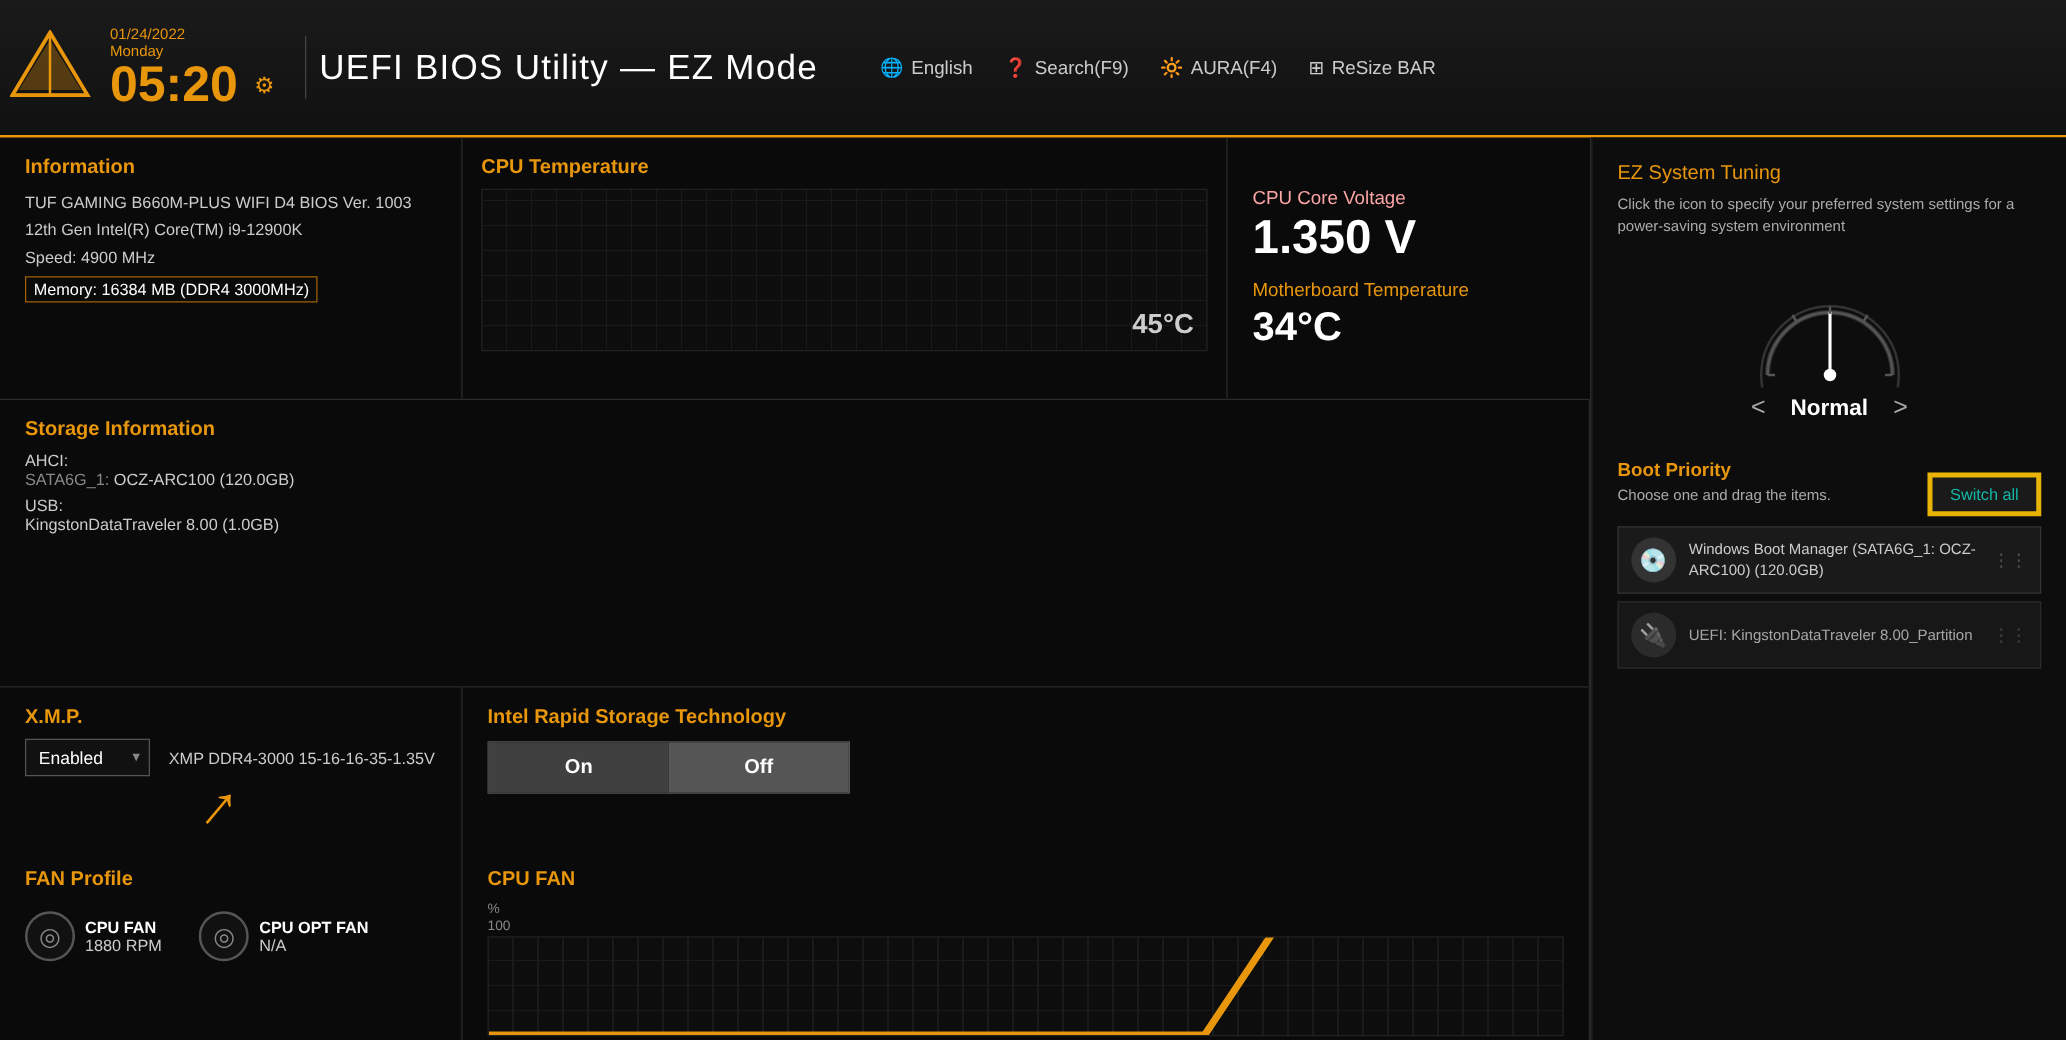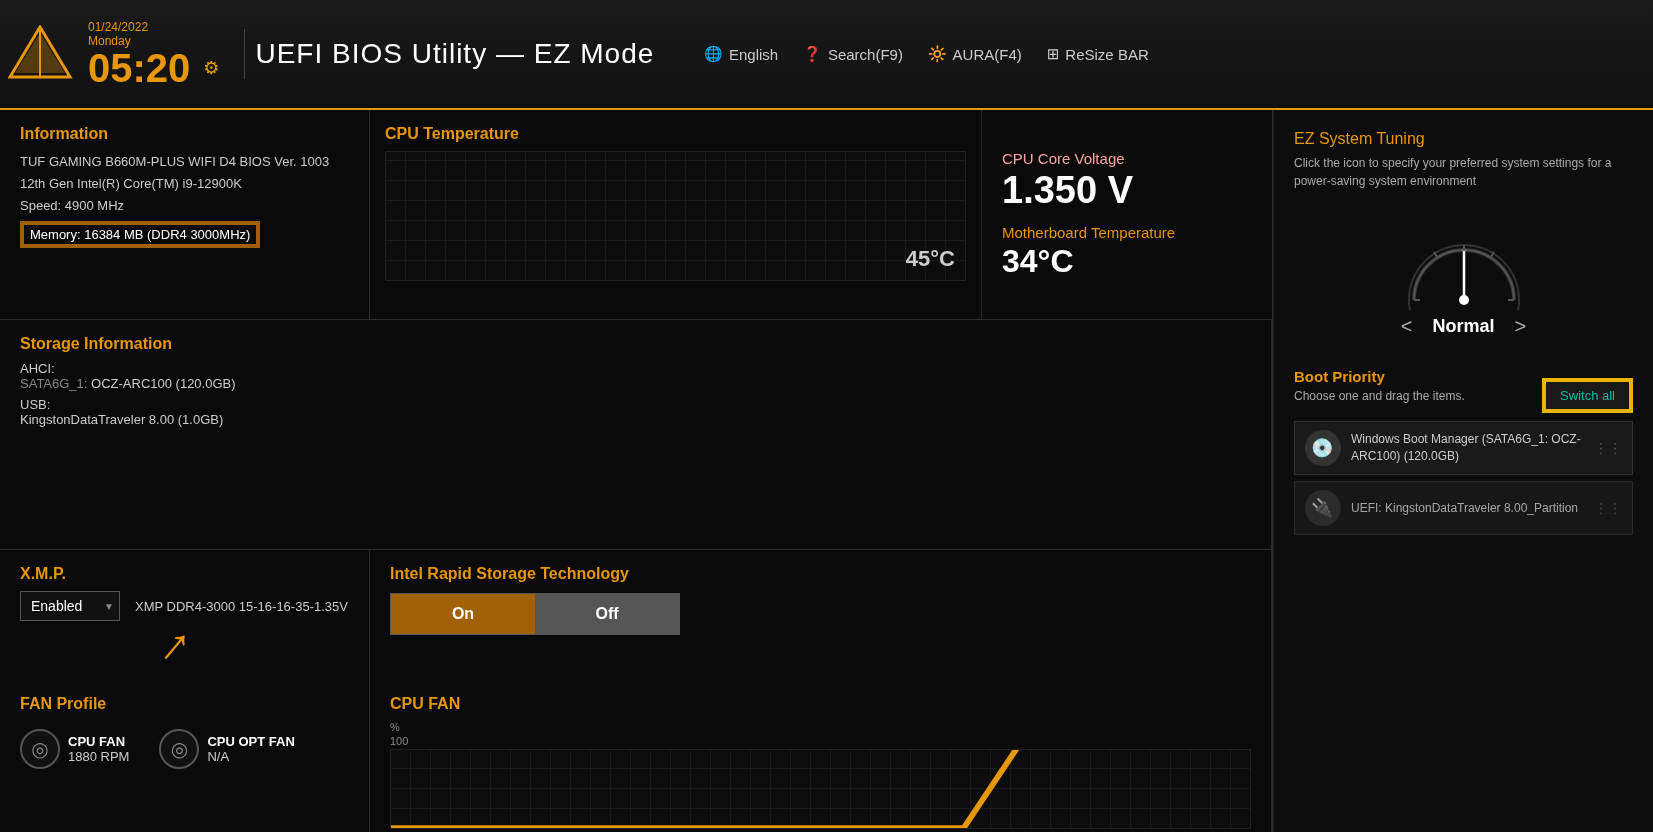--- a/index.html
+++ b/index.html
@@ -111,21 +111,21 @@
       font-weight: bold;
       margin-bottom: 8px;
     }
     .info-text {
       color: #ccc;
       font-size: 13px;
       line-height: 1.7;
     }
     .memory-highlight {
       display: inline-block;
-      border: 4px solid #a16207;
+      border: 1px solid #a16207;
       padding: 2px 6px;
       color: #fff;
       font-size: 13px;
     }
 
     
     .cpu-temp-section {
       flex: 1;
       padding: 15px;
       border-right: 1px solid #2a2a2a;
@@ -285,21 +285,21 @@
     .toggle-btn {
       flex: 1;
       display: flex;
       align-items: center;
       justify-content: center;
       font-size: 16px;
       cursor: pointer;
       font-weight: bold;
     }
     .toggle-btn.active-on {
-      background: #a16207;
+      background: #404040;
       color: #fff;
     }
     .toggle-btn.active-off {
       background: #555;
       color: #fff;
     }
 
     
     .fan-row {
       display: flex;

